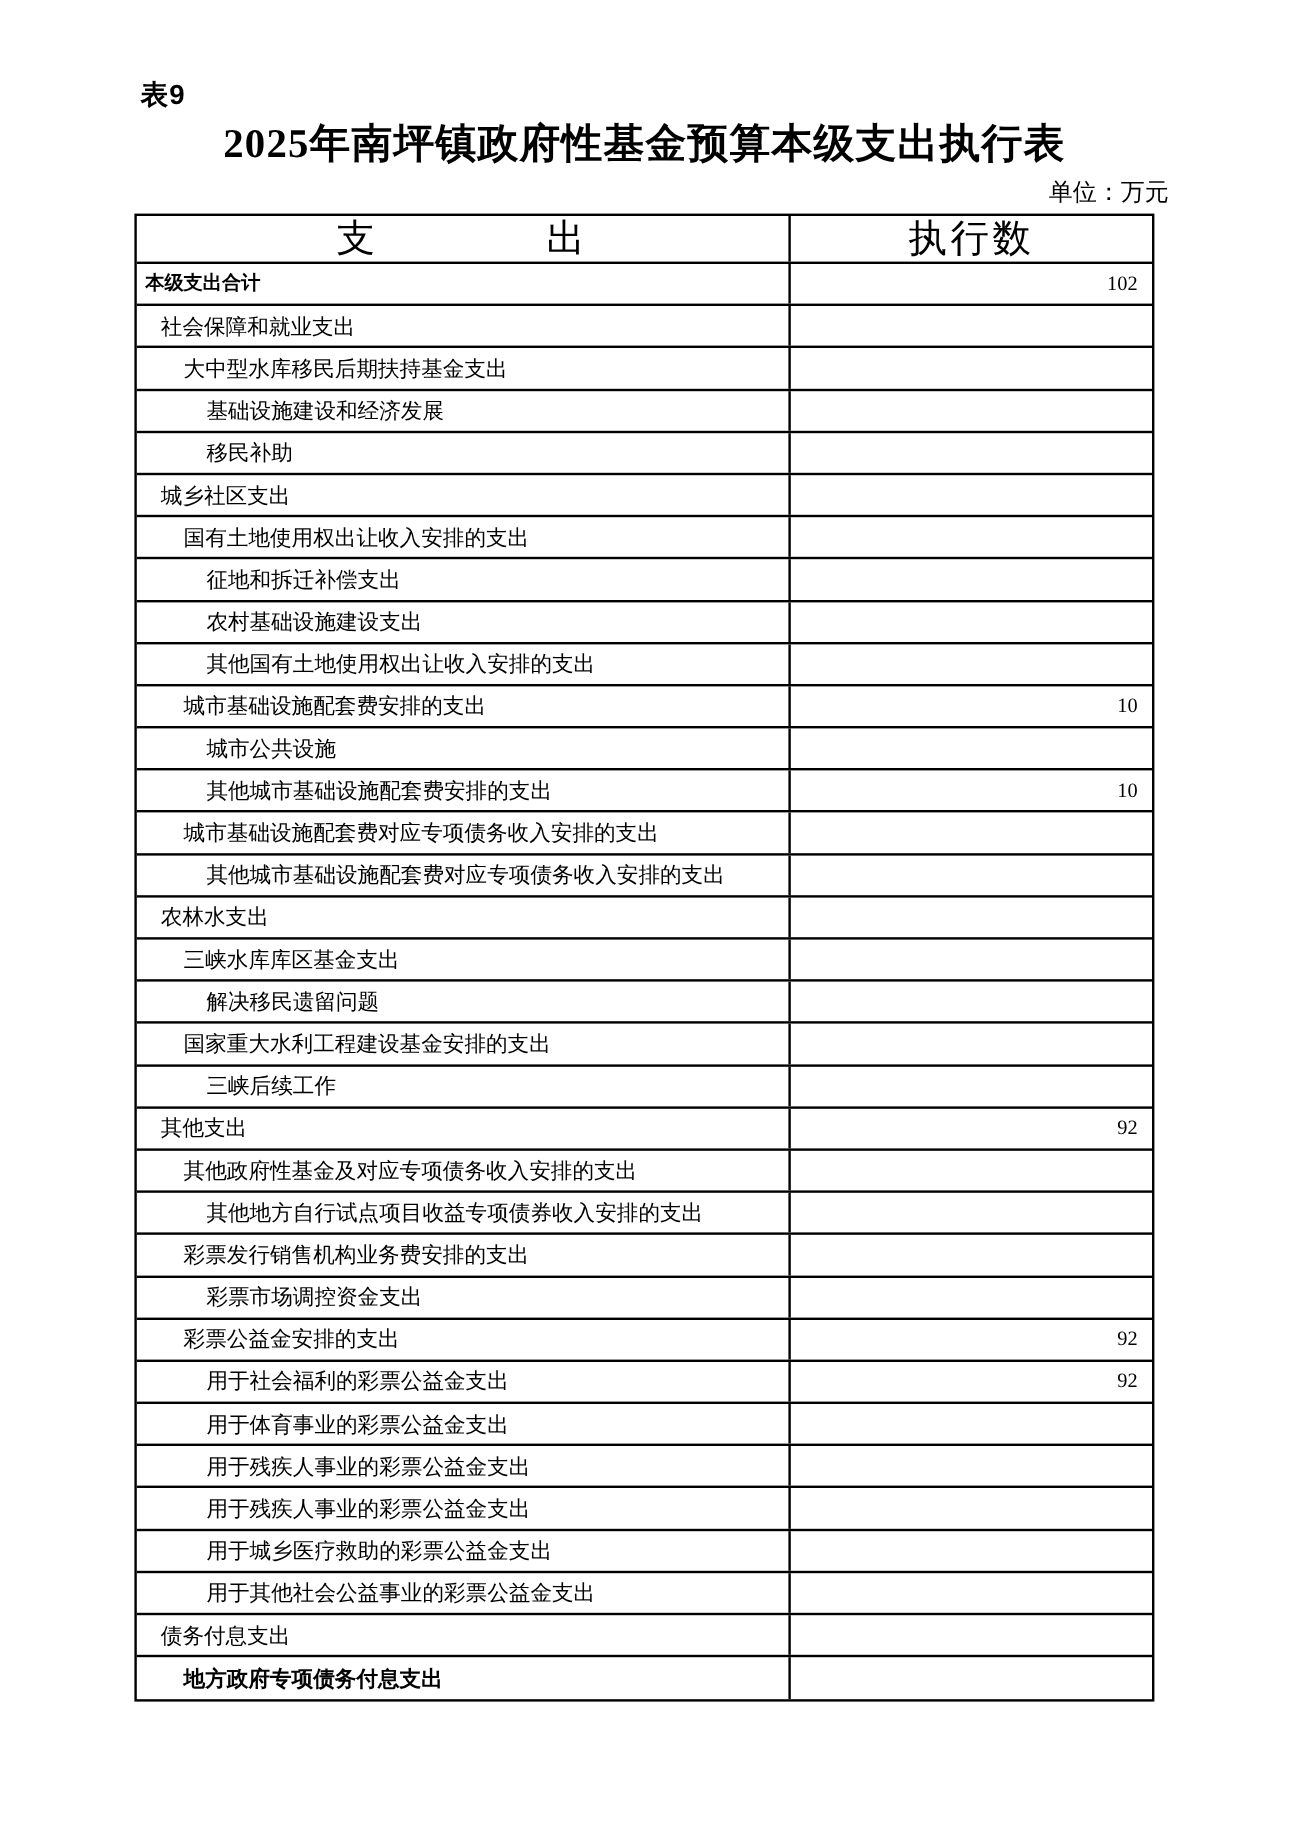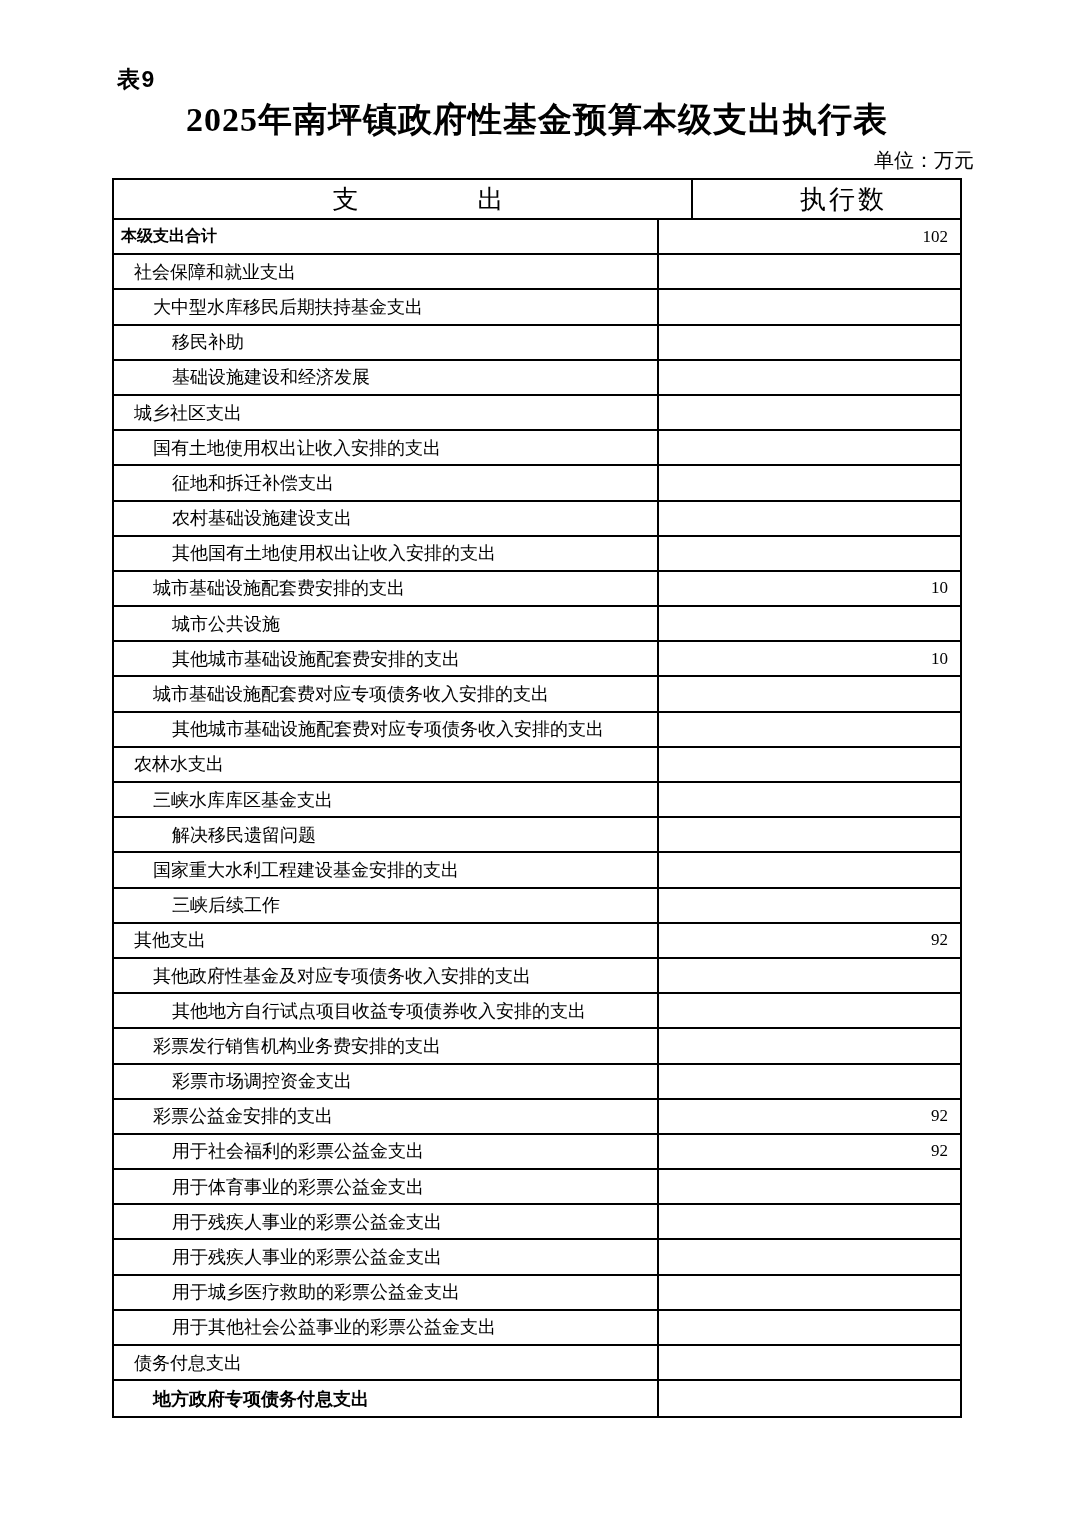--- a/index.html
+++ b/index.html
@@ -10,21 +10,21 @@
     height: 1520px;
     background: #ffffff;
     color: #000000;
     font-family: "Liberation Serif", "DejaVu Serif", serif;
     overflow: hidden;
   }
   .table-tag {
     position: absolute;
     left: 117px;
     top: 64px;
-    font-family: Liberation Mono, monospace;
+    font-family: Liberation Sans, sans-serif;
     font-weight: 600;
     font-size: 23px;
     letter-spacing: 1px;
   }
   .doc-title {
     position: absolute;
     left: 0;
     right: 0;
     top: 97px;
     text-align: center;
@@ -50,23 +50,22 @@
   }
   .thead {
     display: flex;
     height: 40px;
     border-bottom: 2px solid #000;
   }
   .th {
     display: flex;
     align-items: center;
     justify-content: center;
-    font-size: 26px;
+    font-size: 32px;
     letter-spacing: 3px;
-    margin-left: 34px;
   }
   .col-exp { width: 545px; border-right: 2px solid #000; }
   .col-val { flex: 1; }
   .tr {
     display: flex;
     height: 35.2px;
     border-bottom: 2px solid #000;
   }
   .tr:last-child { border-bottom: none; font-weight: bold; }
   .td { display: flex; align-items: center; }
@@ -118,26 +117,26 @@
     <div class="td label indent-1">社会保障和就业支出</div>
     <div class="td value"></div>
   </div>
 
   <div class="tr">
     <div class="td label indent-2">大中型水库移民后期扶持基金支出</div>
     <div class="td value"></div>
   </div>
 
   <div class="tr">
+    <div class="td label indent-3">基础设施建设和经济发展</div>
+    <div class="td value"></div>
+  </div>
+
+  <div class="tr">
     <div class="td label indent-3">移民补助</div>
-    <div class="td value"></div>
-  </div>
-
-  <div class="tr">
-    <div class="td label indent-3">基础设施建设和经济发展</div>
     <div class="td value"></div>
   </div>
 
   <div class="tr">
     <div class="td label indent-1">城乡社区支出</div>
     <div class="td value"></div>
   </div>
 
   <div class="tr">
     <div class="td label indent-2">国有土地使用权出让收入安排的支出</div>

